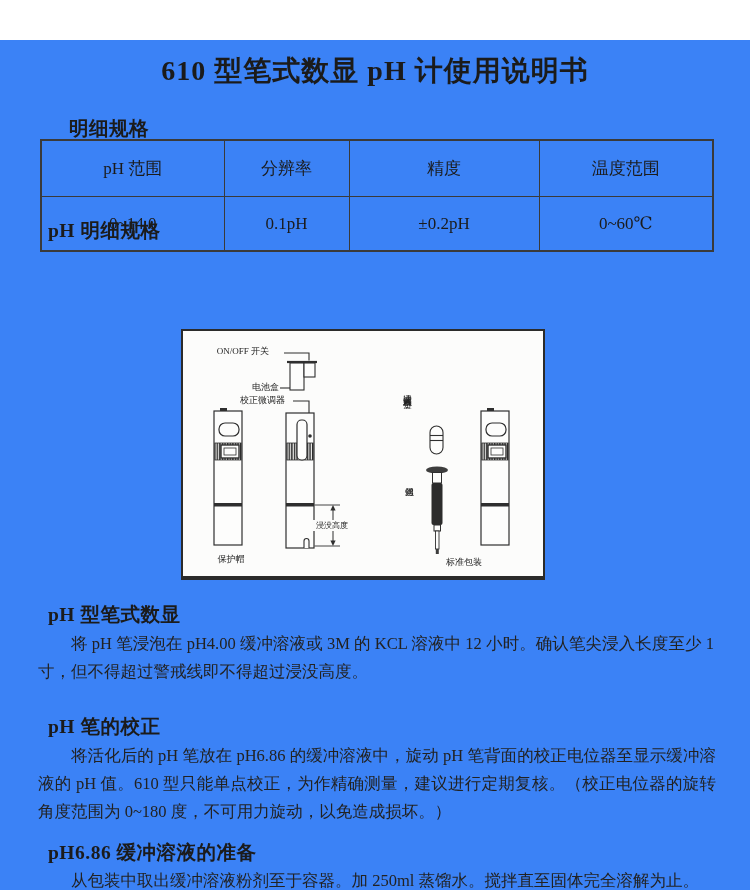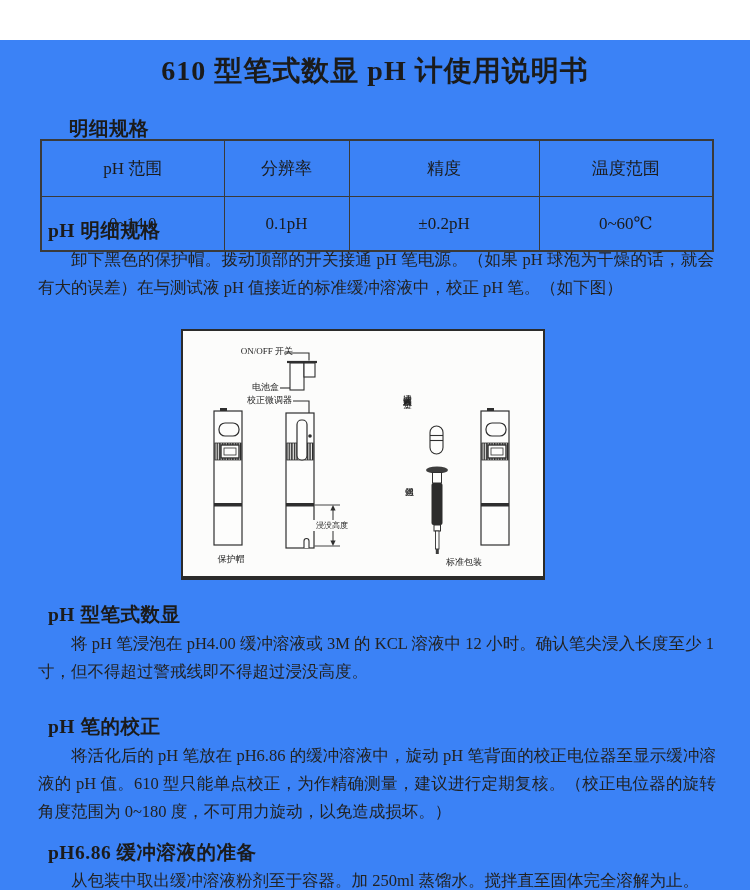--- a/index.html
+++ b/index.html
@@ -92,21 +92,20 @@
       <tr>
         <td>0~14.0</td>
         <td>0.1pH</td>
         <td>±0.2pH</td>
         <td>0~60℃</td>
       </tr>
     </tbody>
   </table>
 
   <div class="sec-heading" style="left:48px; top:177px;">pH 明细规格</div>
-  <div class="body-text" style="left:38px; top:206px; width:676px;">卸下黑色的保护帽。拨动顶部的开关接通 pH 笔电源。（如果 pH 球泡为干燥的话，就会有大的误差）在与测试液 pH 值接近的标准缓冲溶液中，校正 pH 笔。（如下图）</div>
 
   <div class="figure-box">
     <svg width="360" height="245" viewBox="0 0 360 245">
       <defs>
         <pattern id="hatch" width="2.6" height="4" patternUnits="userSpaceOnUse">
           <rect width="2.6" height="4" fill="#f2f2f0"></rect>
           <rect width="1.4" height="4" fill="#262626"></rect>
         </pattern>
         <g id="pen">
           <rect x="0" y="3" width="28" height="134" fill="#fdfdfc" stroke="#2f2f2f" stroke-width="1.2"></rect>
@@ -162,23 +161,23 @@
         <rect x="249.5" y="141.5" width="9" height="10.5" fill="#fdfdfc" stroke="#2f2f2f" stroke-width="1"></rect>
         <rect x="248.5" y="152" width="11" height="42" rx="2" fill="#2c2c2c"></rect>
         <rect x="251" y="194" width="6.5" height="6" fill="#fdfdfc" stroke="#2f2f2f" stroke-width="1"></rect>
         <rect x="252.5" y="200" width="3.5" height="18" fill="#fdfdfc" stroke="#2f2f2f" stroke-width="0.9"></rect>
         <rect x="252.8" y="218" width="3" height="5" fill="#3d3d3d"></rect>
       </g>
 
       <use href="#pen" transform="translate(298,77)"></use>
     </svg>
 
-    <div class="fig-label right" style="left:36px; top:15px; width:74px;">ON/OFF 开关</div>
+    <div class="fig-label right" style="left:12px; top:15px; width:74px;">ON/OFF 开关</div>
     <div class="fig-label right" style="left:58px; top:51px; width:38px;">电池盒</div>
-    <div class="fig-label right" style="left:50px; top:64px; width:59px;">校正微调器</div>
+    <div class="fig-label right" style="left:50px; top:64px; width:59px;text-align:center;">校正微调器</div>
     <div class="fig-label vertical" style="left:220px; top:56px; height:82px;">缓冲溶液粉料小盒</div>
     <div class="fig-label vertical" style="left:222px; top:149px; height:40px;">螺丝刀</div>
     <div class="fig-label center tag" style="left:129px; top:189px; width:40px;">浸没高度</div>
     <div class="fig-label center" style="left:28px; top:223px; width:40px;">保护帽</div>
     <div class="fig-label center" style="left:258px; top:226px; width:46px;">标准包装</div>
   </div>
 
   <div class="sec-heading" style="left:48px; top:561px;">pH 型笔式数显</div>
   <div class="body-text" style="left:38px; top:590px; width:676px;">将 pH 笔浸泡在 pH4.00 缓冲溶液或 3M 的 KCL 溶液中 12 小时。确认笔尖浸入长度至少 1 寸，但不得超过警戒线即不得超过浸没高度。</div>
 

